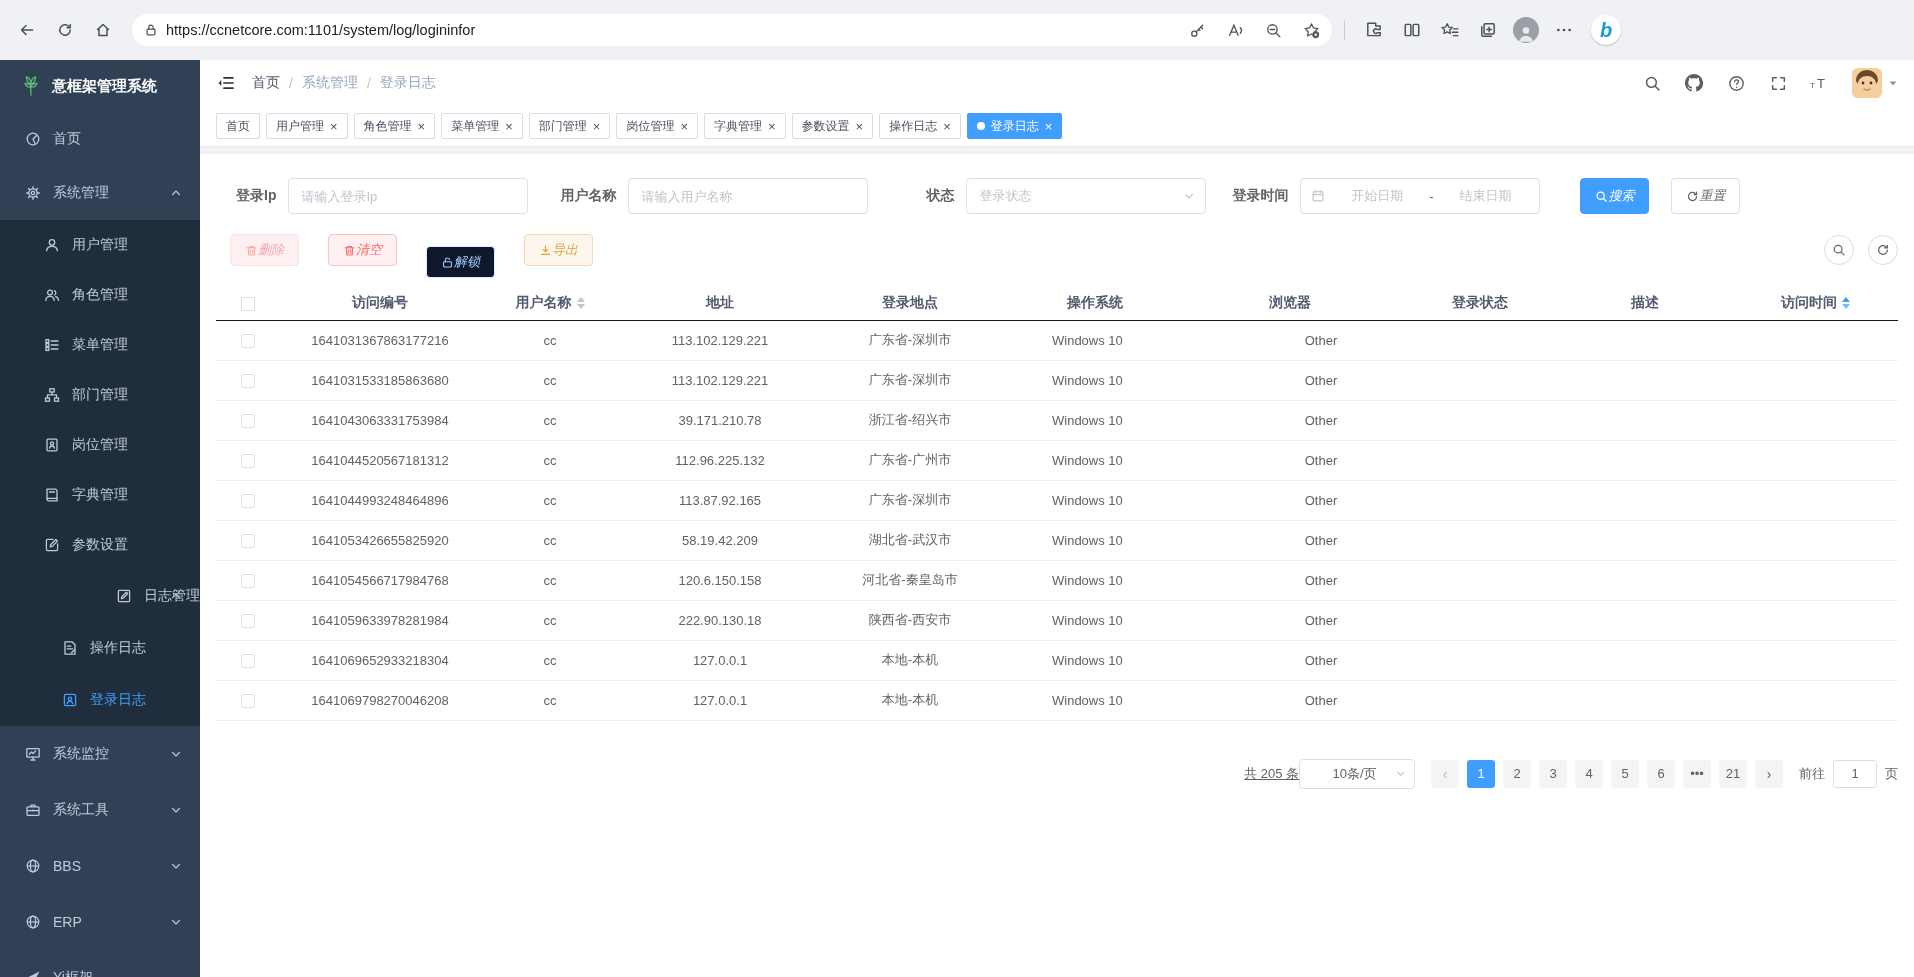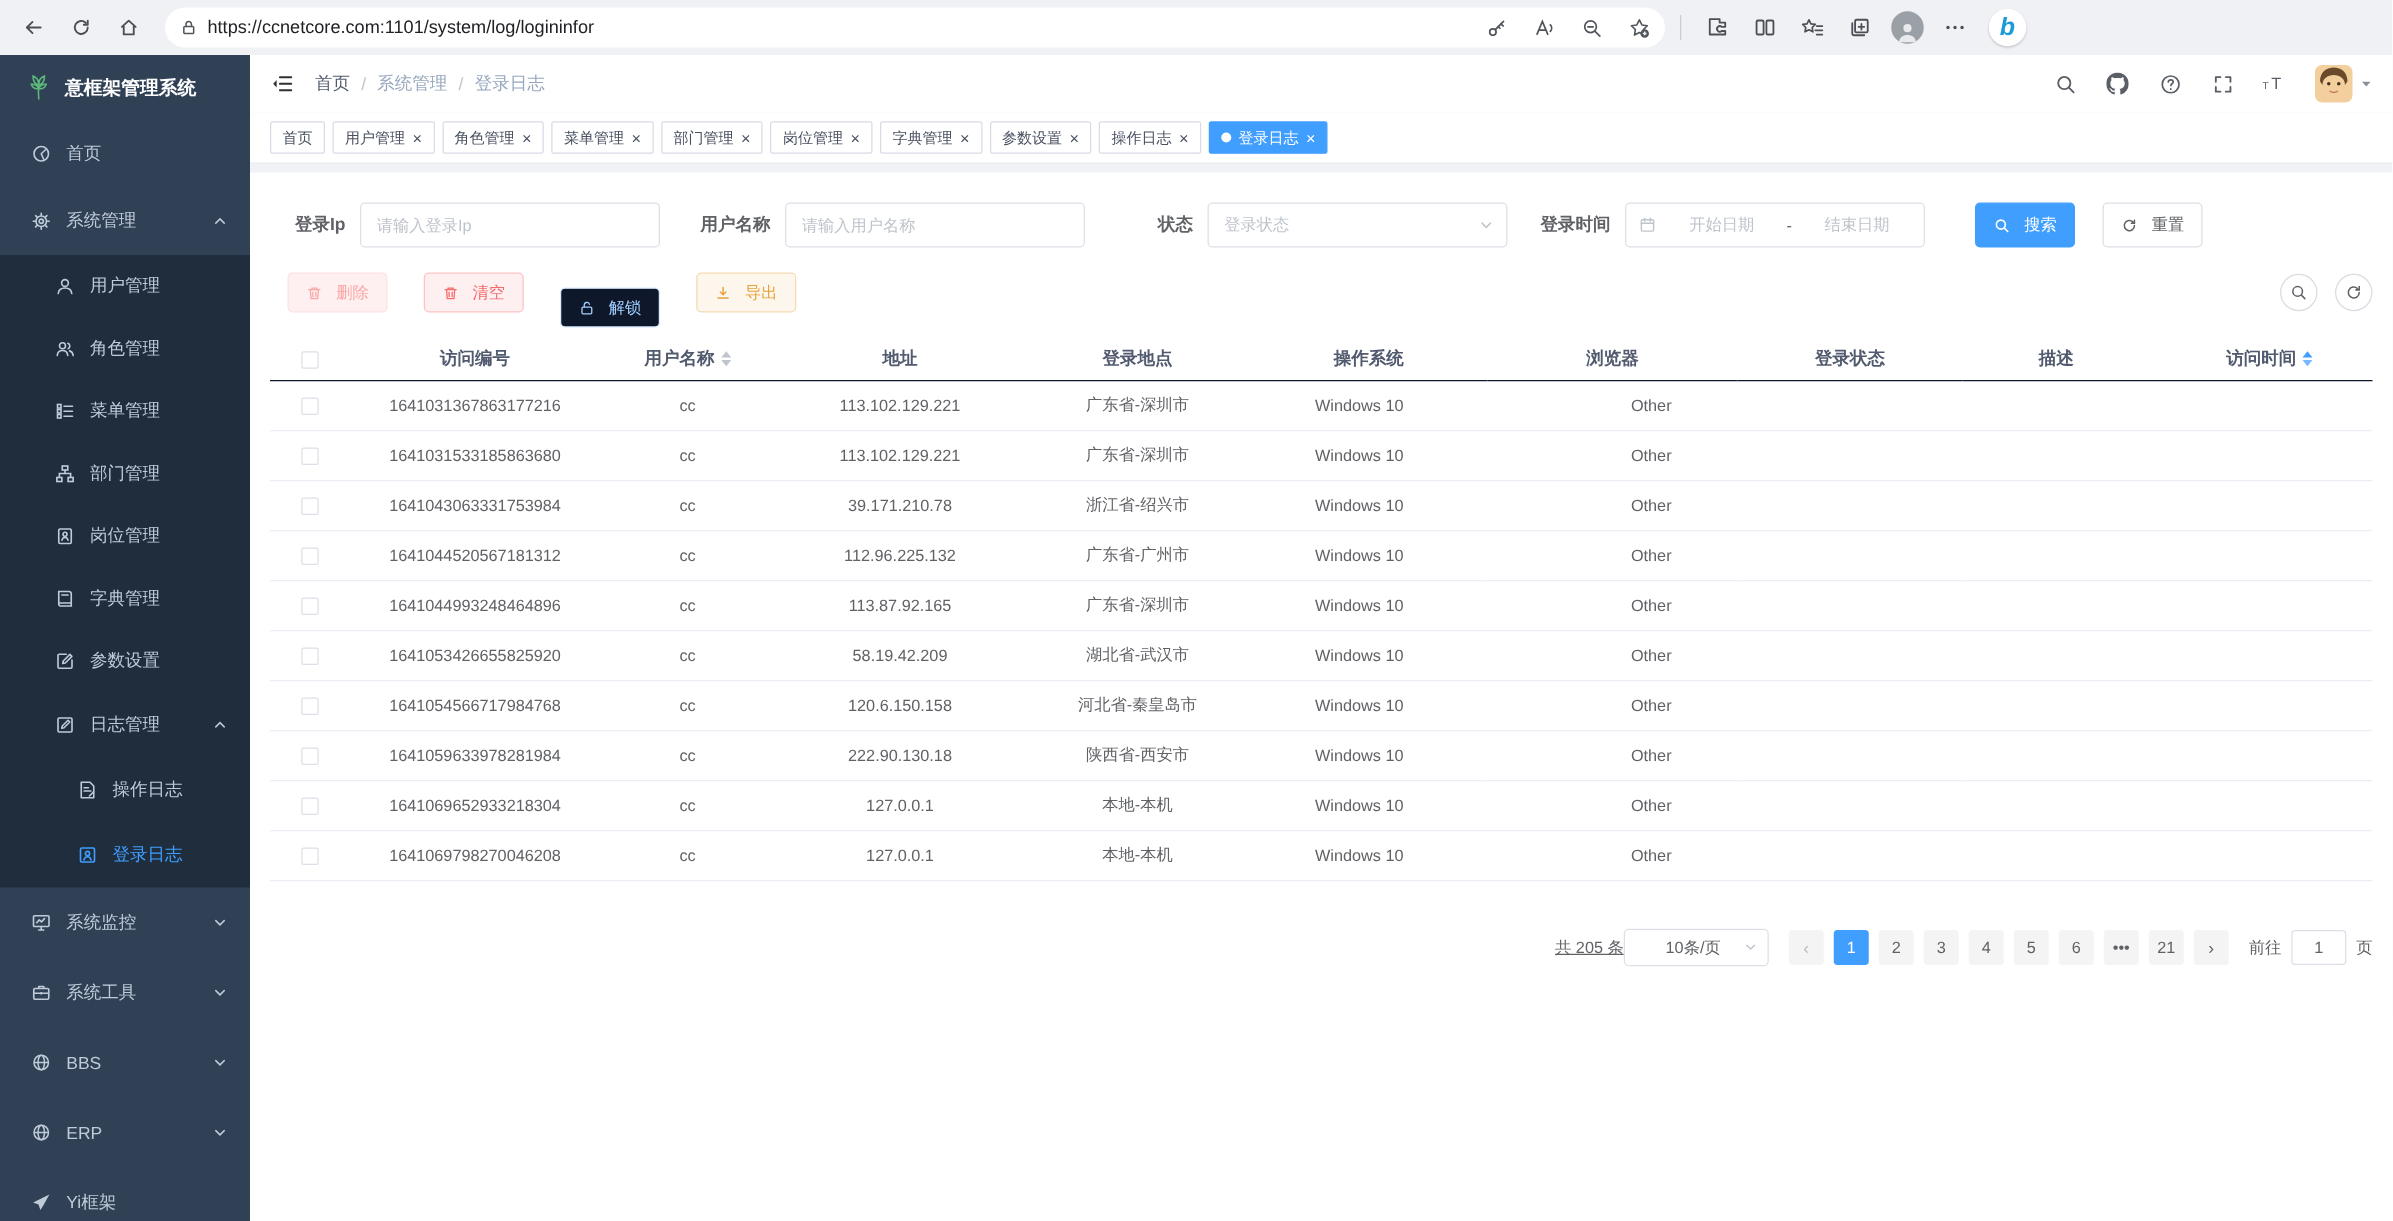--- a/index.html
+++ b/index.html
@@ -1,40 +1,40 @@
 <!DOCTYPE html>
 <html><head>
 <meta charset="utf-8">
 <style>
   * { box-sizing: border-box; margin: 0; padding: 0; }
   html,body { width:1914px; height:977px; overflow:hidden; font-family:"Liberation Sans","DejaVu Sans",sans-serif; background:#fff; }
 
   
-  .browser-bar { height:44px; background:#eff1f4; display:flex; align-items:center; padding:0 10px; gap:4px; }
+  .browser-bar { height:60px; background:#eff1f4; display:flex; align-items:center; padding:0 10px; gap:4px; }
   .bicon { width:34px; height:34px; display:flex; align-items:center; justify-content:center; color:#4c5056; border-radius:6px; flex:0 0 auto; cursor:pointer; }
   .url-pill { height:32px; width:1200px; margin-left:8px; background:#fff; border-radius:16px; display:flex; align-items:center; padding:0 6px 0 12px; gap:8px; }
   .url-text { flex:1; font-size:14.5px; color:#202124; white-space:nowrap; overflow:hidden; }
   .pill-ic { width:30px; height:30px; display:flex; align-items:center; justify-content:center; color:#50555c; cursor:pointer; flex:0 0 auto; }
   .tb-sep { width:1px; height:20px; background:#c9cdd3; margin:0 8px; }
   .profile-dot { width:26px; height:26px; border-radius:50%; background:#9aa0a6; display:flex; align-items:flex-end; justify-content:center; overflow:hidden; }
   .bing-badge { width:30px; height:30px; border-radius:50%; background:#fff; display:flex; align-items:center; justify-content:center; box-shadow:0 1px 2px rgba(0,0,0,.2); margin-left:6px; }
   .bing-b { font-size:20px; font-weight:bold; font-style:italic; color:#1a9bd7; line-height:1; }
 
   
   .app { display:flex; height:933px; }
 
   
   .sidebar { width:200px; background:#304156; color:#bfcbd9; font-size:14px; flex:0 0 auto; overflow:hidden; }
   .logo-row { height:52px; display:flex; align-items:center; gap:10px; padding-left:20px; color:#fff; font-weight:bold; font-size:15px;text-align:right; }
   .mi { height:54px; display:flex; align-items:center; gap:12px; padding-left:25px; position:relative; cursor:pointer; white-space:nowrap; }
   .mi-b { height:56px; }
   .sub-block { background:#1f2d3d; }
   .sub-block .mi { height:50px; padding-left:44px; }
   .sub-block .mi.lvl3 { padding-left:62px; height:52px; }
-  .sub-block .mi.grp { height:52px; }
+  .sub-block .mi.grp { height:52px;justify-content:flex-end; }
   .mi.active { color:#409eff; }
   .mcaret { position:absolute; right:18px; color:#bfcbd9; }
   .ic { width:16px; height:16px; flex:0 0 auto; }
 
   
   .main { flex:1; min-width:0; display:flex; flex-direction:column; background:#f0f2f5; }
   .app-header { height:46px; background:#fff; display:flex; align-items:center; padding:0 16px; }
   .bc { display:flex; align-items:center; gap:9px; margin-left:16px; font-size:14px; }
   .bc .cur { color:#515a6e; }
   .bc .dim { color:#97a8be; }
@@ -57,21 +57,21 @@
 
   .search-row { display:flex; align-items:center; margin-top:24px; height:36px; }
   .sf-label { font-weight:bold; color:#606266; font-size:14px; white-space:nowrap; }
   .inp { height:36px; border:1px solid #dcdfe6; border-radius:4px; font-size:13px; color:#606266; padding:0 12px; width:240px; margin-left:12px; background:#fff; }
   .inp::placeholder { color:#bfc4cc; }
   .sel { height:36px; width:240px; margin-left:12px; border:1px solid #dcdfe6; border-radius:4px; display:flex; align-items:center; padding:0 10px 0 12px; color:#bfc4cc; font-size:13px; cursor:pointer; background:#fff; }
   .sel .ph { flex:1; }
   .dr { height:36px; width:240px; margin-left:12px; border:1px solid #dcdfe6; border-radius:4px; display:flex; align-items:center; gap:8px; padding:0 10px; font-size:13px; color:#bfc4cc; background:#fff; cursor:pointer; }
   .dr .dsep { color:#606266; flex:0 0 auto; }
   .dr span.dph { flex:1; text-align:center; }
-  .btn { height:32px; border-radius:4px; border:1px solid transparent; font-size:13px; display:inline-flex; align-items:center; gap:11px; padding:0 14px; cursor:pointer; background:#fff; white-space:nowrap; }
+  .btn { height:32px; border-radius:4px; border:1px solid transparent; font-size:13px; display:inline-flex; align-items:center; gap:0; padding:0 14px; cursor:pointer; background:#fff; white-space:nowrap;font-style:italic; }
   .btn-search { background:#409eff; border-color:#409eff; color:#fff; height:36px; margin-left:40px; }
   .btn-reset { border-color:#dcdfe6; color:#606266; height:36px; margin-left:22px; }
 
   .toolbar-row { margin-top:8px; display:flex; align-items:center; }
   .btn-del { background:#fef0f0; border-color:#fde2e2; color:#f9a7a7; margin-left:14px; cursor:not-allowed; }
   .btn-clear { background:#fef0f0; border-color:#fbc4c4; color:#f56c6c; margin-left:29px; }
   .btn-unlock { background:#0f172a; border-color:#d9ecff; color:#a0cfff; margin-left:29px; cursor:not-allowed;margin-top:24px; }
   .btn-export { background:#fdf6ec; border-color:#f5dab1; color:#e6a23c; margin-left:29px; }
   .tool-circles { margin-left:auto; display:flex; gap:14px; }
   .circ { width:30px; height:30px; border-radius:50%; border:1px solid #d9dce1; color:#5f6368; display:flex; align-items:center; justify-content:center; cursor:pointer; background:#fff; }

